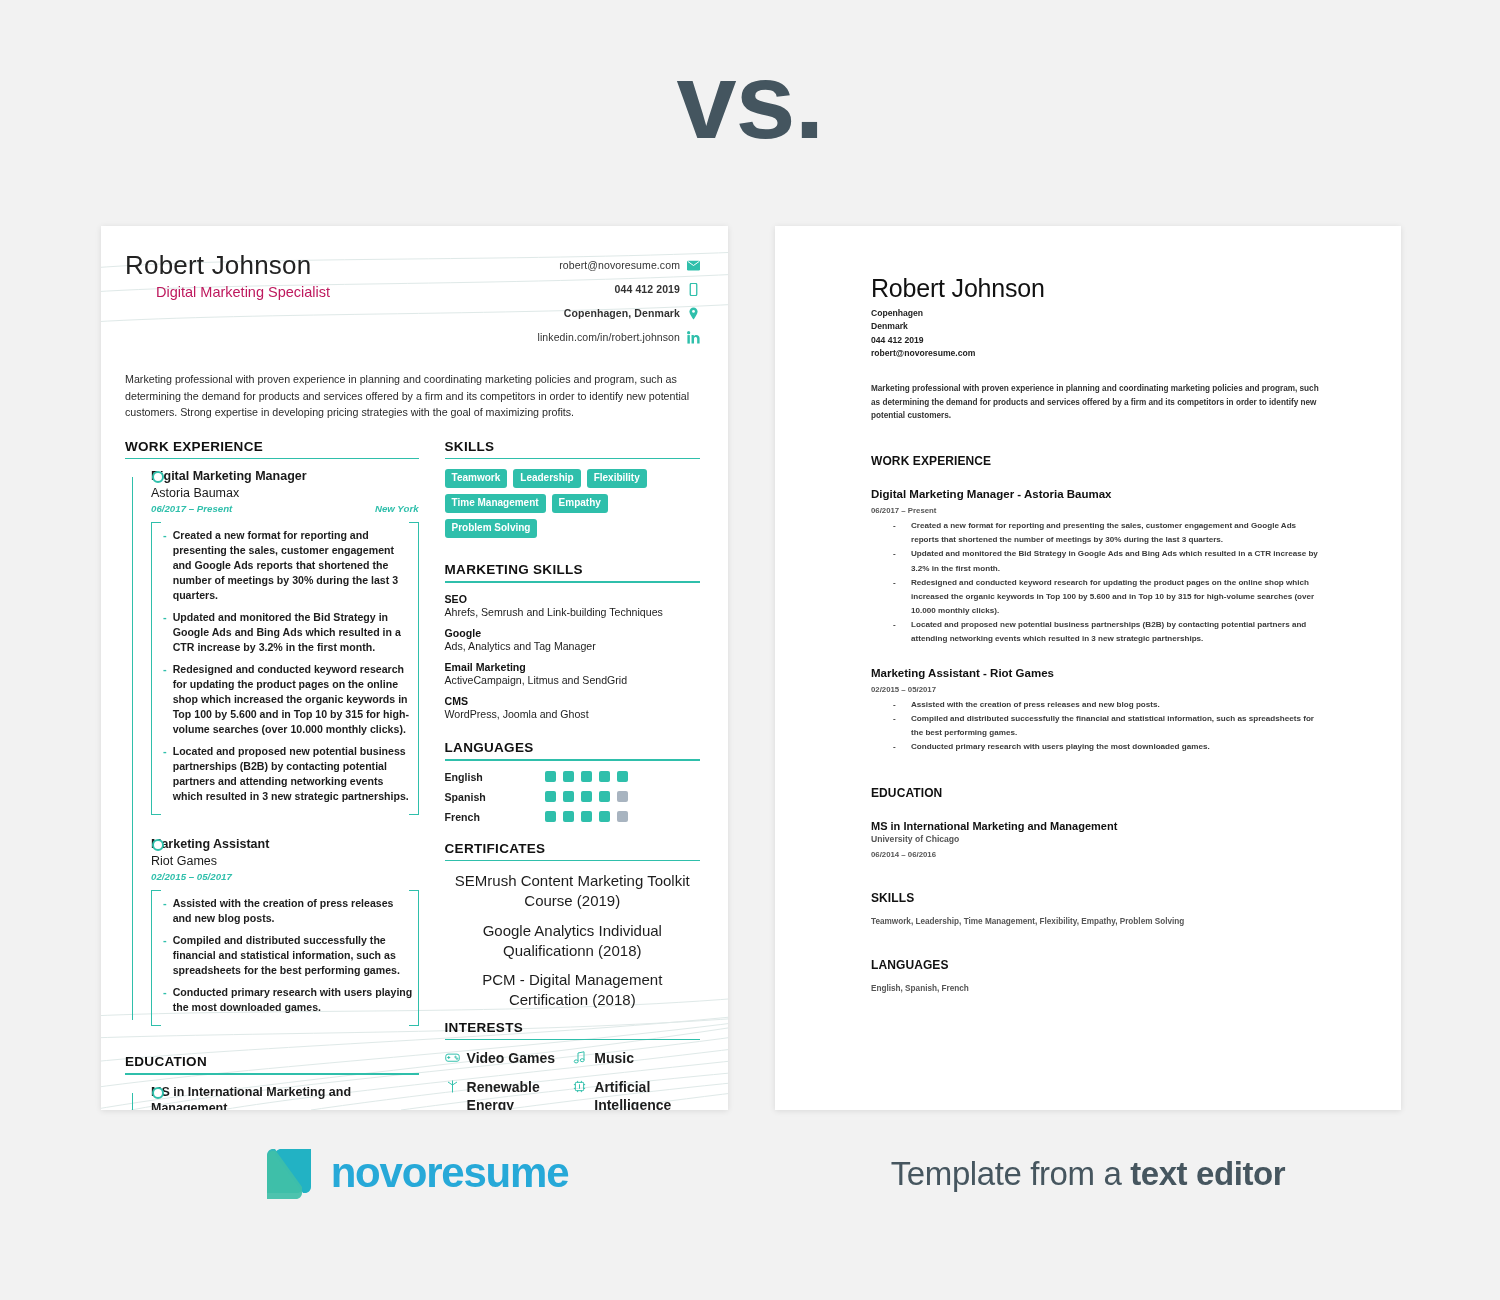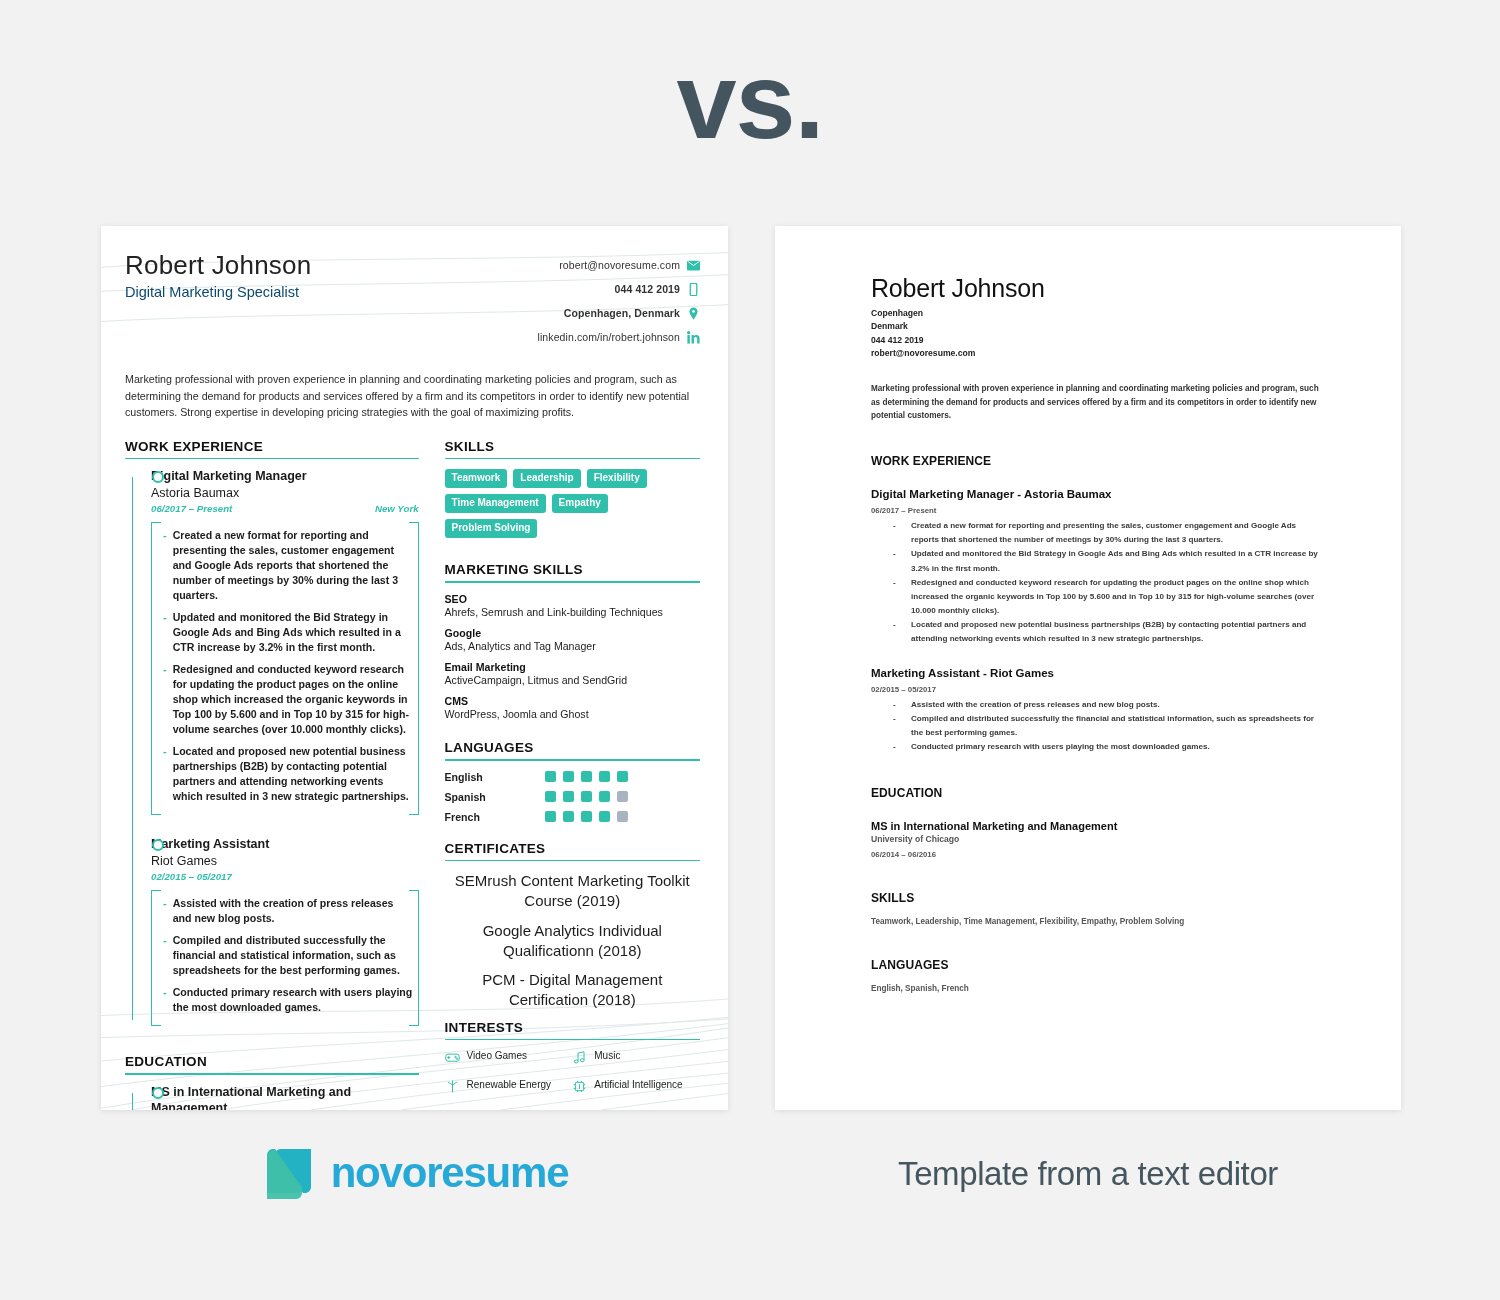--- a/index.html
+++ b/index.html
@@ -29,21 +29,21 @@
   #plain-card { left: 775px; top: 226px; width: 626px; height: 884px; }
 
   
   .swoosh { position: absolute; inset: 0; pointer-events: none; }
 
   .novo-inner { position: relative; padding: 24px 28px 0 24px; height: 100%; }
 
   
   .nv-head { display: flex; justify-content: space-between; align-items: flex-start; }
   .nv-name { font-size: 26px; font-weight: normal; color: #222; letter-spacing: .2px; }
-  .nv-role { font-size: 14.5px; color: #0c4a6e; margin-top: 3px; }
+  .nv-role { font-size: 14.5px; color: #be185d; margin-top: 3px; margin-left: 31px; }
   .nv-contacts { margin-top: 3px; }
   .nv-contact-row {
     display: flex; align-items: center; justify-content: flex-end;
     gap: 7px; height: 24px;
   }
   .nv-contact-text { font-size: 10.5px; color: #333; font-weight: bold; letter-spacing: .1px; }
   .nv-contact-text.plainw { font-weight: normal; }
   .ic { width: 13px; height: 13px; display: inline-flex; align-items: center; justify-content: center; color: #2fbfab; }
   .ic svg { width: 13px; height: 13px; fill: #2fbfab; }
 
@@ -110,21 +110,21 @@
   .lang-row { display: flex; align-items: center; margin-bottom: 8px; }
   .lang-name { font-size: 10.6px; color: #1d1d1d; font-weight: bold; width: 100px; }
   .lang-dots { display: flex; gap: 7px; }
   .ldot { width: 11px; height: 11px; border-radius: 2px; background: #2fbfab; }
   .ldot.off { background: #a8b4c0; }
 
   .cert { font-size: 15px; color: #1d1d1d; line-height: 1.35; margin-bottom: 9px; text-align: center; }
 
   .int-grid { display: flex; flex-wrap: wrap; }
   .int-item { width: 50%; display: flex; align-items: flex-start; gap: 7px; margin-bottom: 10px; }
-  .int-label { font-size: 10px; font-weight: normal; color: #1d1d1d; line-height: 1.25; }
+  .int-label { font-size: 14px; font-weight: bold; color: #1d1d1d; line-height: 1.25; }
   .int-ic svg { width: 15px; height: 15px; stroke: #2fbfab; fill: none; stroke-width: 1.3; }
 
   
   .pl-inner { padding: 48px 75px 0 96px; }
   .pl-name { font-size: 25px; color: #111; font-weight: normal; letter-spacing: -.2px; }
   .pl-contact { font-size: 8.6px; color: #222; line-height: 1.55; margin-top: 4px; font-weight: bold; }
   .pl-summary { font-size: 8.2px; color: #333; line-height: 1.62; margin-top: 22px; font-weight: bold; }
   .pl-sec { font-size: 12px; color: #111; font-weight: bold; margin-top: 32px; letter-spacing: .1px; }
   .pl-job { font-size: 11.5px; color: #111; margin-top: 20px; font-weight: bold; }
   .pl-date { font-size: 7.8px; color: #555; margin-top: 6px; font-weight: bold; }
@@ -140,21 +140,21 @@
   .footer-left {
     position: absolute; left: 101px; top: 1145px; width: 627px;
     display: flex; align-items: center; justify-content: center; gap: 14px;
   }
   .logo-mark { width: 56px; height: 56px; }
   .logo-text { font-size: 42px; color: #27a9d8; letter-spacing: -1.2px; font-weight: bold; }
   .footer-right {
     position: absolute; left: 775px; top: 1155px; width: 626px;
     text-align: center; font-size: 33px; color: #46565f; letter-spacing: -.4px;
   }
-  .footer-right b { font-weight: normal; }
+  .footer-right b { font-weight: bold; }
   .footer-right span.light { font-weight: normal; }
 </style>
 </head>
 <body>
 
 <div class="page">
 
   <div class="vs-title">vs.</div>
 
   <div class="card" id="novo-card">

